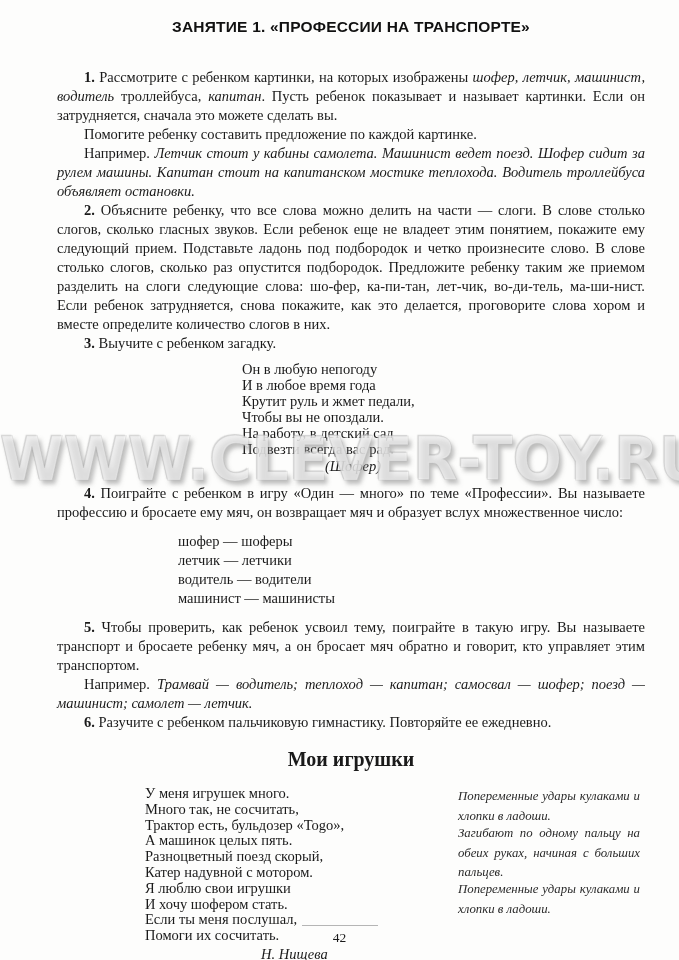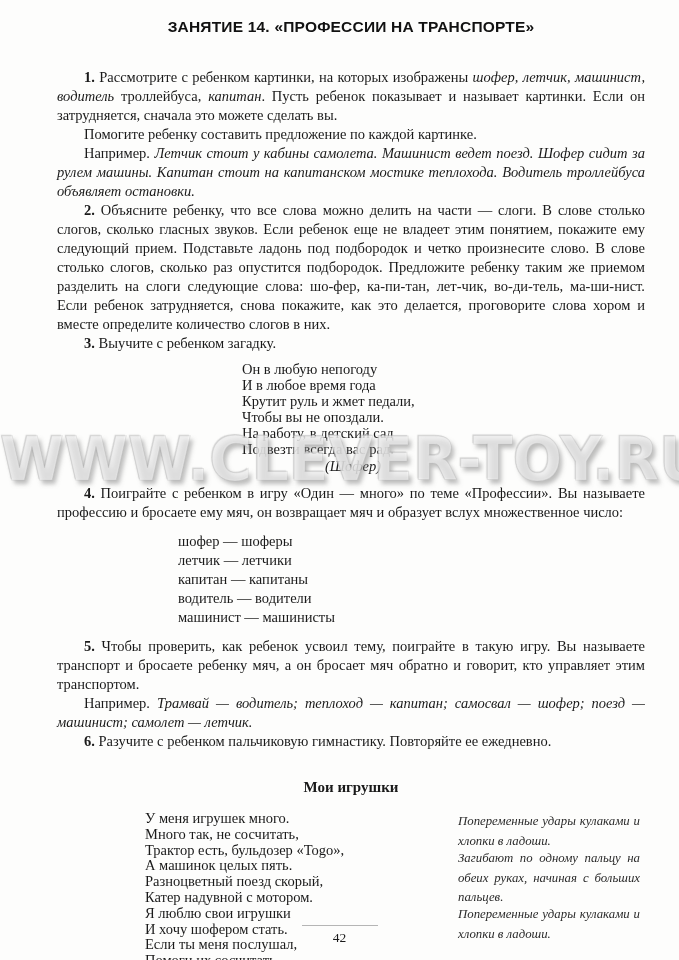--- a/index.html
+++ b/index.html
@@ -48,24 +48,24 @@
   .pairs{
     display:flex;
     margin:10px 0 10px 121px;
     font-size:14.5px;
     line-height:19px;
     flex-direction:column;
   }
   .pairs .col1{width:177px;}
   .pairs .col2{width:230px;}
   .fp-heading{
-    font-size:15px;
+    font-size:20px;
     font-weight:bold;
     text-align:center;
-    margin:28px 0 15px 0;
+    margin:16px 0 15px 0;
   }
   .fingerplay{
     position:relative;
     margin-left:88px;
     min-height:175px;
   }
   .fp-lines{
     font-size:14.5px;
     line-height:15.8px;
   }
@@ -120,21 +120,21 @@
 </style>
 </head>
 <body>
 
 <div class="page">
 
   <div class="watermark">WWW.CLEVER-TOY.RU</div>
 
   <div class="content">
 
-    <h1 class="doc-title">ЗАНЯТИЕ 14. «ПРОФЕССИИ НА ТРАНСПОРТЕ»</h1>
+    <h1 class="doc-title">ЗАНЯТИЕ 1. «ПРОФЕССИИ НА ТРАНСПОРТЕ»</h1>
 
     <p class="body"><span class="num">1.</span><span> Рассмотрите с ребенком картинки, на которых изображены </span><span class="it">шофер, летчик, машинист, водитель</span><span> троллейбуса, </span><span class="it">капитан</span><span>. Пусть ребенок показывает и называет картинки. Если он затрудняется, сначала это можете сделать вы.</span></p>
 
     <p class="body">Помогите ребенку составить предложение по каждой картинке.</p>
 
     <p class="body"><span>Например. </span><span class="it">Летчик стоит у кабины самолета. Машинист ведет поезд. Шофер сидит за рулем машины. Капитан стоит на капитанском мостике теплохода. Водитель троллейбуса объявляет остановки.</span></p>
 
     <p class="body"><span class="num">2.</span><span> Объясните ребенку, что все слова можно делить на части — слоги. В слове столько слогов, сколько гласных звуков. Если ребенок еще не владеет этим понятием, покажите ему следующий прием. Подставьте ладонь под подбородок и четко произнесите слово. В слове столько слогов, сколько раз опустится подбородок. Предложите ребенку таким же приемом разделить на слоги следующие слова: шо-фер, ка-пи-тан, лет-чик, во-ди-тель, ма-ши-нист. Если ребенок затрудняется, снова покажите, как это делается, проговорите слова хором и вместе определите количество слогов в них.</span></p>
 
     <p class="body"><span class="num">3.</span><span> Выучите с ребенком загадку.</span></p>
@@ -148,21 +148,20 @@
       <div class="line">Подвезти всегда вас рад.</div>
       <div class="answer">(Шофер)</div>
     </div>
 
     <p class="body"><span class="num">4.</span><span> Поиграйте с ребенком в игру «Один — много» по теме «Профессии». Вы называете профессию и бросаете ему мяч, он возвращает мяч и образует вслух множественное число:</span></p>
 
     <div class="pairs">
       <div class="col1">
         <div>шофер — шоферы</div>
         <div>летчик — летчики</div>
-        <div>капитан — капитаны</div>
       </div>
       <div class="col2">
         <div>водитель — водители</div>
         <div>машинист — машинисты</div>
       </div>
     </div>
 
     <p class="body"><span class="num">5.</span><span> Чтобы проверить, как ребенок усвоил тему, поиграйте в такую игру. Вы называете транспорт и бросаете ребенку мяч, а он бросает мяч обратно и говорит, кто управляет этим транспортом.</span></p>
 
     <p class="body"><span>Например. </span><span class="it">Трамвай — водитель; теплоход — капитан; самосвал — шофер; поезд — машинист; самолет — летчик.</span></p>

